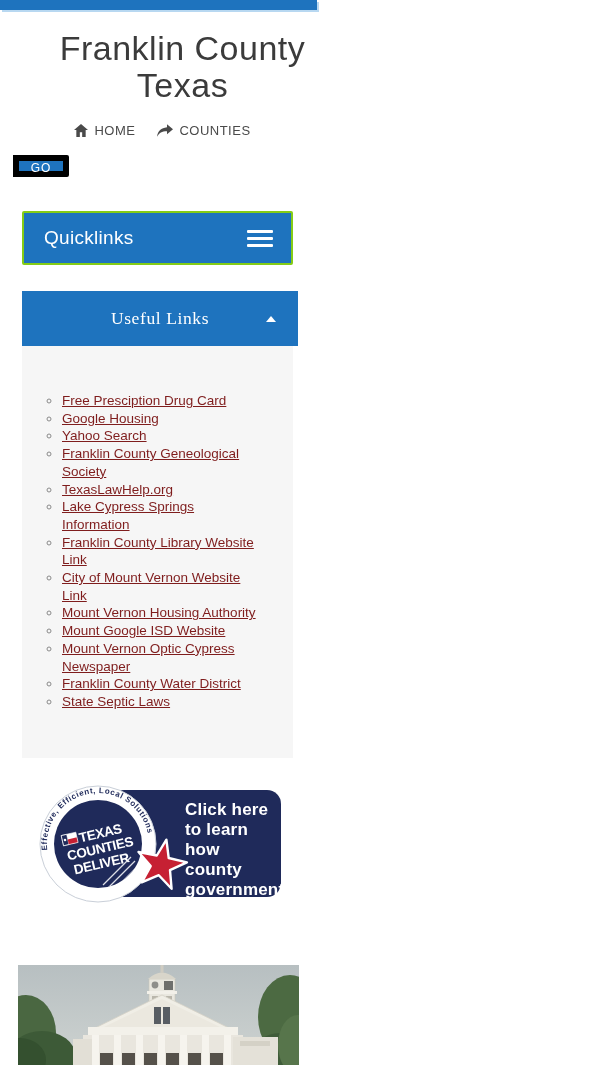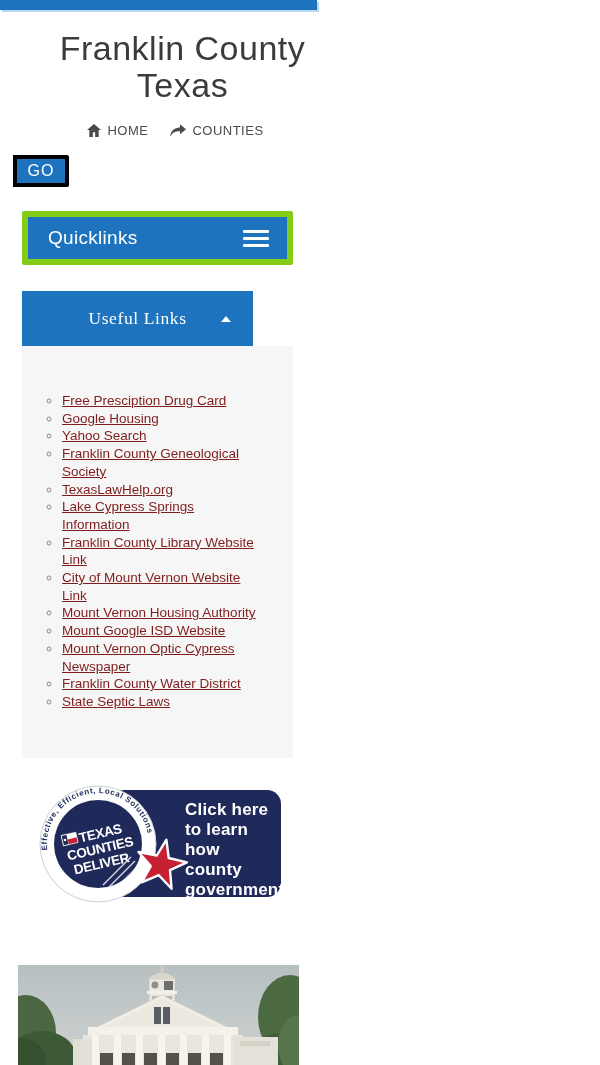--- a/index.html
+++ b/index.html
@@ -6,43 +6,43 @@
   html, body { width: 600px; height: 1065px; background: #ffffff; overflow: hidden; position: relative;
     font-family: "Liberation Sans", sans-serif; }
 
   .top-bar { position: absolute; left: 0; top: 0; width: 317px; height: 10px;
     background: #1e73be; box-shadow: 2px 2px 0 rgba(176,212,240,.9); }
 
   .site-title { position: absolute; left: 0; top: 30px; width: 317px; text-align: center;
     font-size: 34px; line-height: 37px; font-weight: 300; color: #3b3b3b; letter-spacing: .5px; padding-left: 48px; }
   .site-title-inner { display: inline-block; max-width: 282px; }
 
-  .top-nav { position: absolute; left: 17px; top: 123px; width: 317px; display: flex;
+  .top-nav { position: absolute; left: 4px; top: 123px; width: 317px; display: flex;
     justify-content: center; gap: 22px; align-items: center; text-align: center; }
   .top-nav a { display: flex; align-items: center; gap: 6px; text-decoration: none;
     color: #4a4a4a; font-size: 13px; letter-spacing: .5px; cursor: pointer; }
   .top-nav svg { display: block; }
 
   .search-row { position: absolute; left: 13px; top: 155px; width: 287px; height: 32px; display: flex; }
   .search-input { flex: 1; height: 32px; border: 1px solid #b5b5b5; border-right: none;
     background: #efefef; box-shadow: inset 0 2px 3px rgba(0,0,0,.14);
     font-style: italic; font-size: 13.5px; color: #333; padding: 0 8px; outline: none;
     font-family: "Liberation Sans", sans-serif; border-radius: 2px 0 0 2px; }
-  .go-btn { width: 56px; height: 32px; background: #1e73be; border: 4px solid #000000;
-    color: #fff; font-size: 16px; letter-spacing: 1px; cursor: pointer;
+  .go-btn { width: 56px; height: 22px; background: #1e73be; border: 6px solid #000000;
+    color: #fff; font-size: 12px; letter-spacing: 1px; cursor: pointer;
     font-family: "Liberation Sans", sans-serif; border-radius: 0 2px 2px 0; }
 
   .quicklinks-bar { position: absolute; left: 22px; top: 211px; width: 271px; height: 54px;
-    background: #1e73be; border: 6px solid #84cc16; border-radius: 2px;
+    background: #1e73be; border: 2px solid #84cc16; border-radius: 2px;
     display: flex; align-items: center; justify-content: space-between; padding: 0 18px 0 20px; cursor: pointer; }
   .quicklinks-label { color: #ffffff; font-size: 19px; letter-spacing: .3px; }
   .hamburger { display: flex; flex-direction: column; gap: 4px; }
   .hamburger span { display: block; width: 26px; height: 3px; background: #fff; border-radius: 1px; }
 
-  .useful-header { position: absolute; left: 22px; top: 291px; width: 231px; height: 55px;
+  .useful-header { position: absolute; left: 22px; top: 291px; width: 276px; height: 55px;
     background: #1e73be; display: flex; align-items: center; justify-content: center;
     cursor: pointer; }
   .useful-title { color: #ffffff; font-family: "Liberation Serif", "DejaVu Serif", serif;
     font-size: 17.5px; letter-spacing: .6px; }
   .collapse-arrow { position: absolute; right: 22px; top: 50%; transform: translateY(-50%);
     width: 0; height: 0; border-left: 5px solid transparent; border-right: 5px solid transparent;
     border-bottom: 6px solid #ffffff; }
 
   .useful-panel { position: absolute; left: 22px; top: 346px; width: 271px; height: 412px;
     background: #f6f6f6; }

